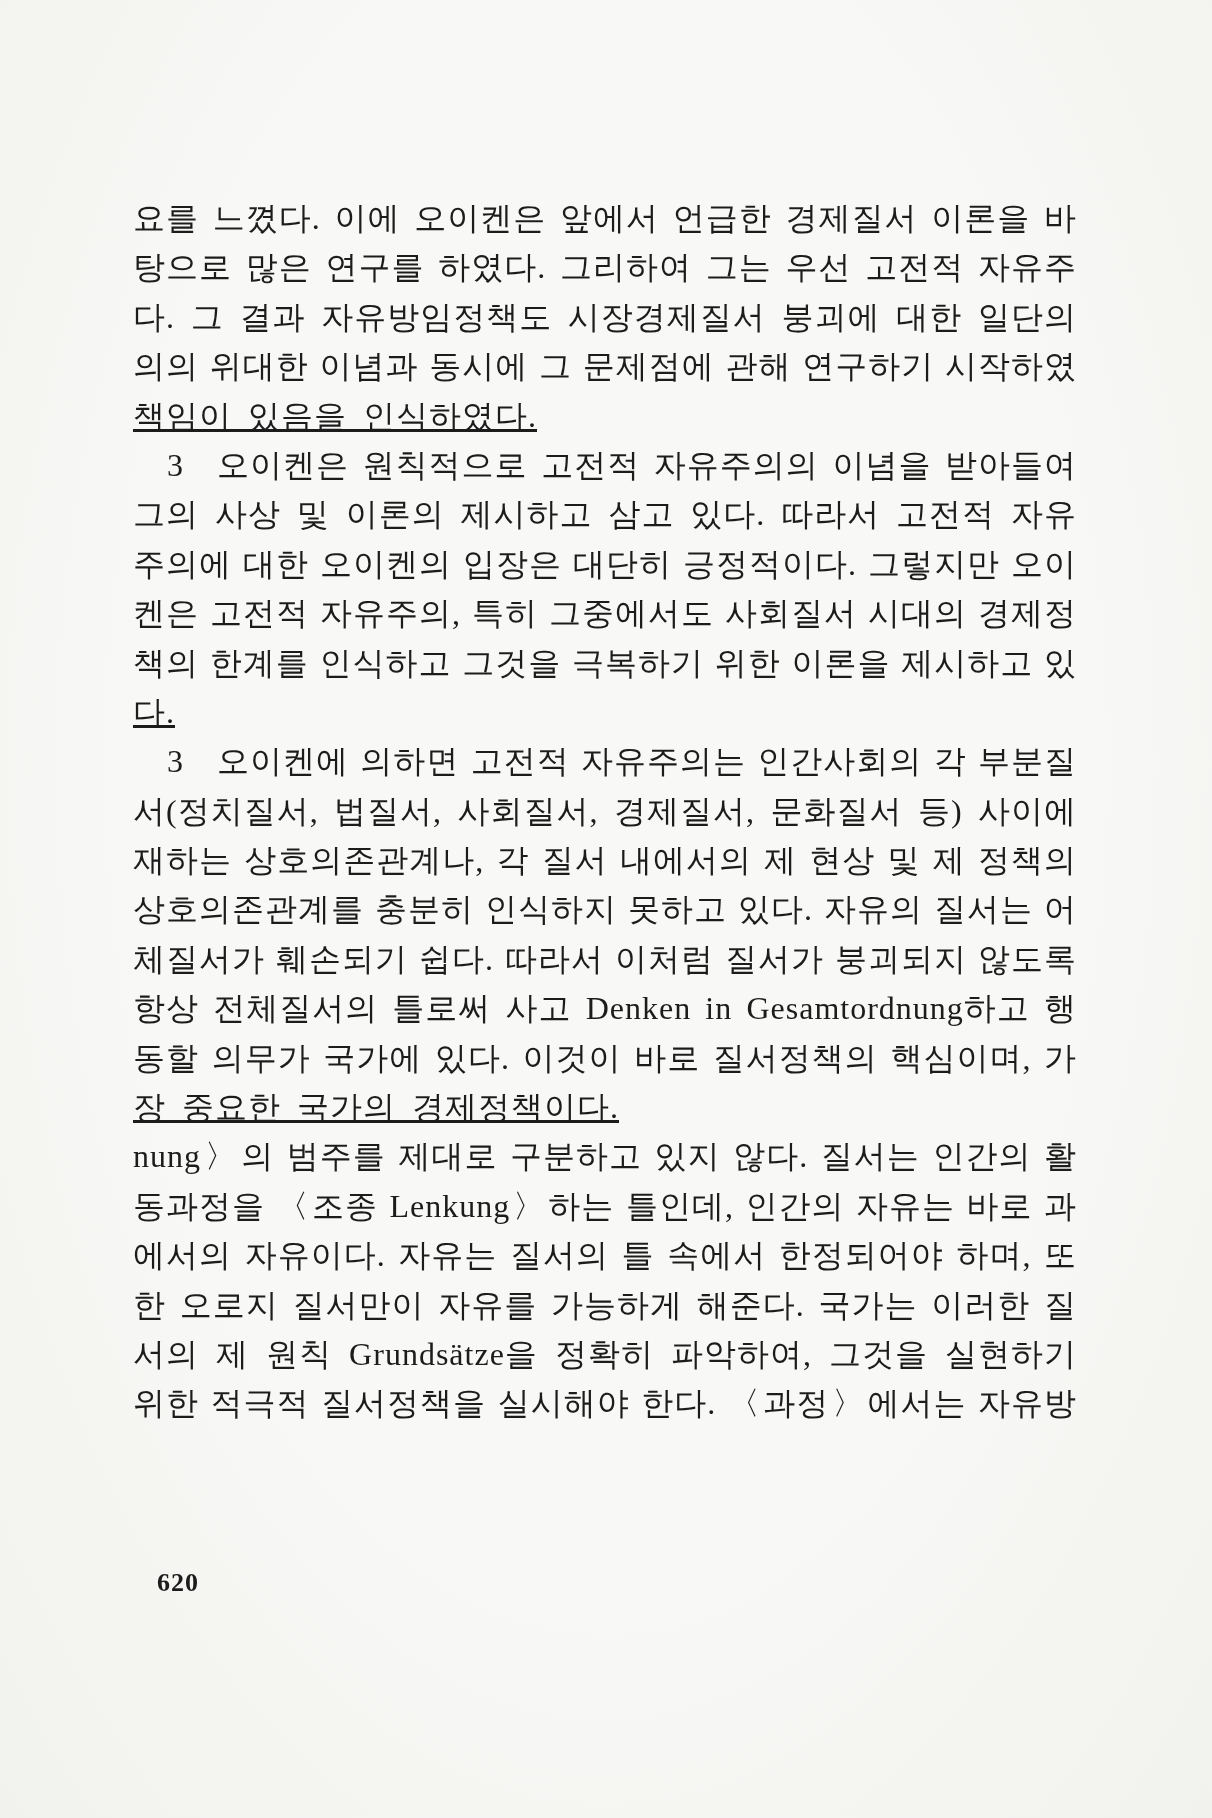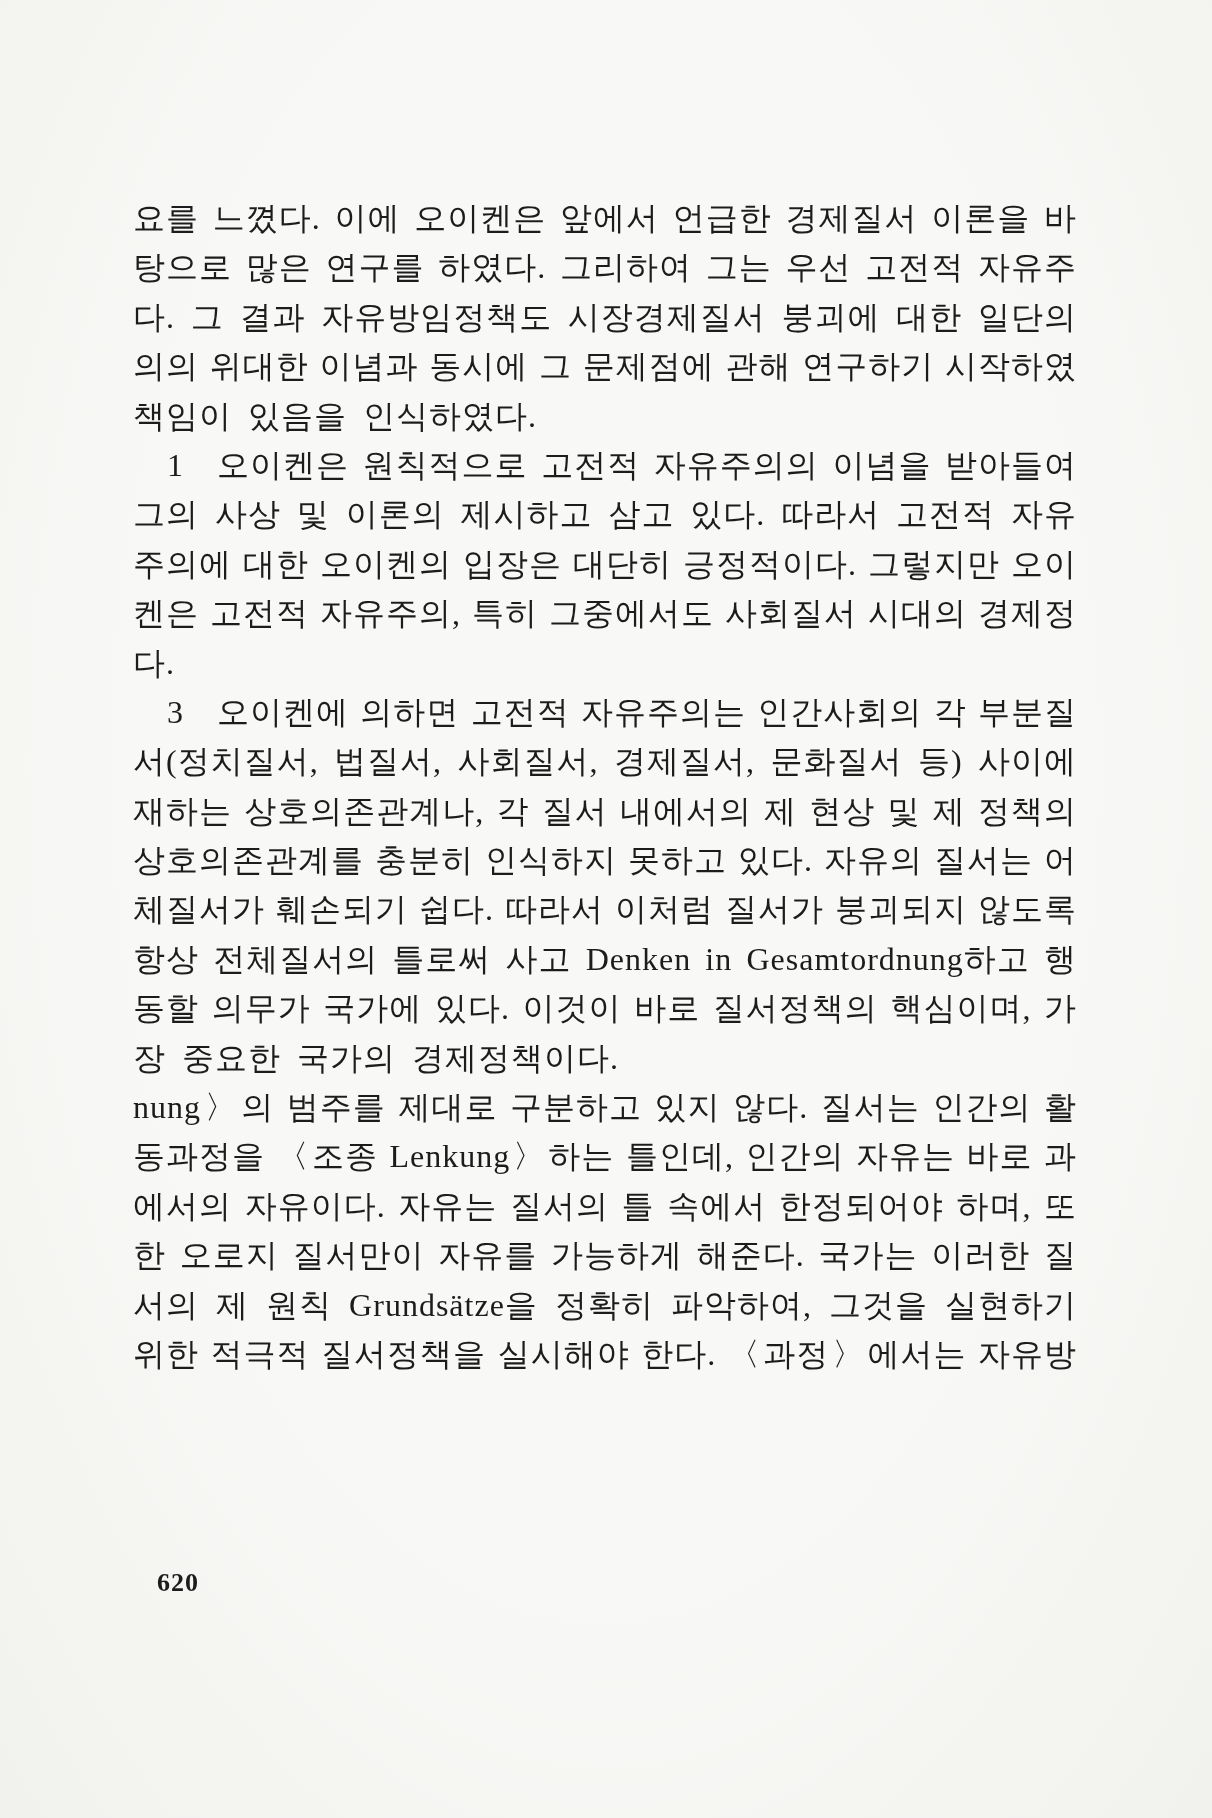--- a/index.html
+++ b/index.html
@@ -34,20 +34,21 @@
     overflow: hidden;
     white-space: normal;
   }
   .line.jl {
     text-align-last: justify;
   }
   .line.left {
     text-align: left;
     text-align-last: left;
     word-spacing: 7px;
+    text-decoration: underline;
   }
   .line.indent {
     padding-left: 34px;
   }
   .page-number {
     position: absolute;
     left: 157px;
     top: 1568px;
     font-size: 26px;
     font-weight: bold;
@@ -58,24 +59,25 @@
 </head>
 <body>
 
 <div class="page">
   <div class="text-block">
       <div class="line jl">요를 느꼈다. 이에 오이켄은 앞에서 언급한 경제질서 이론을 바</div>
       <div class="line jl">탕으로 많은 연구를 하였다. 그리하여 그는 우선 고전적 자유주</div>
       <div class="line jl">다. 그 결과 자유방임정책도 시장경제질서 붕괴에 대한 일단의</div>
       <div class="line jl">의의 위대한 이념과 동시에 그 문제점에 관해 연구하기 시작하였</div>
       <div class="line left">책임이 있음을 인식하였다.</div>
-      <div class="line jl indent">1 오이켄은 원칙적으로 고전적 자유주의의 이념을 받아들여</div>
+      <div class="line jl indent">3 오이켄은 원칙적으로 고전적 자유주의의 이념을 받아들여</div>
       <div class="line jl">그의 사상 및 이론의 제시하고 삼고 있다. 따라서 고전적 자유</div>
       <div class="line jl">주의에 대한 오이켄의 입장은 대단히 긍정적이다. 그렇지만 오이</div>
       <div class="line jl">켄은 고전적 자유주의, 특히 그중에서도 사회질서 시대의 경제정</div>
+      <div class="line jl">책의 한계를 인식하고 그것을 극복하기 위한 이론을 제시하고 있</div>
       <div class="line left">다.</div>
       <div class="line jl indent">3 오이켄에 의하면 고전적 자유주의는 인간사회의 각 부분질</div>
       <div class="line jl">서(정치질서, 법질서, 사회질서, 경제질서, 문화질서 등) 사이에 존</div>
       <div class="line jl">재하는 상호의존관계나, 각 질서 내에서의 제 현상 및 제 정책의</div>
       <div class="line jl">상호의존관계를 충분히 인식하지 못하고 있다. 자유의 질서는 어</div>
       <div class="line jl">체질서가 훼손되기 쉽다. 따라서 이처럼 질서가 붕괴되지 않도록</div>
       <div class="line jl">항상 전체질서의 틀로써 사고 Denken in Gesamtordnung하고 행</div>
       <div class="line jl">동할 의무가 국가에 있다. 이것이 바로 질서정책의 핵심이며, 가</div>
       <div class="line left">장 중요한 국가의 경제정책이다.</div>
       <div class="line jl">nung〉의 범주를 제대로 구분하고 있지 않다. 질서는 인간의 활</div>

